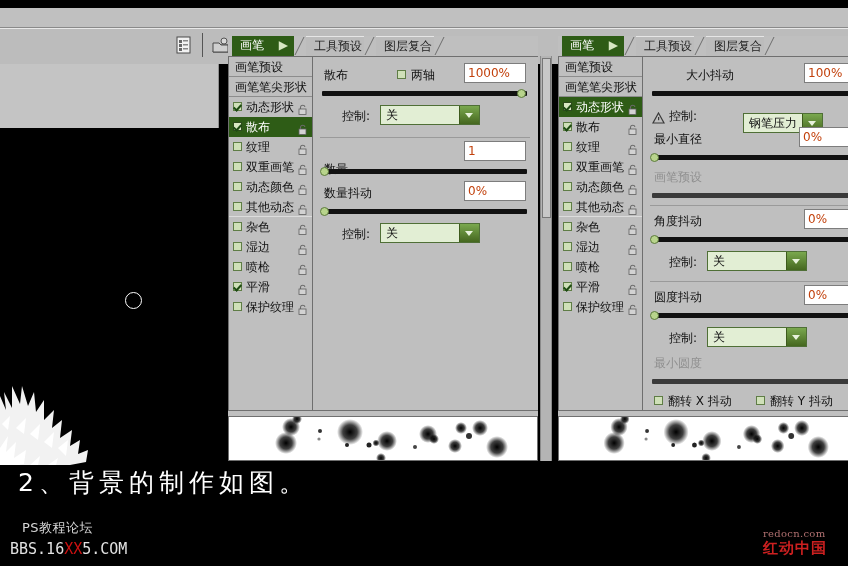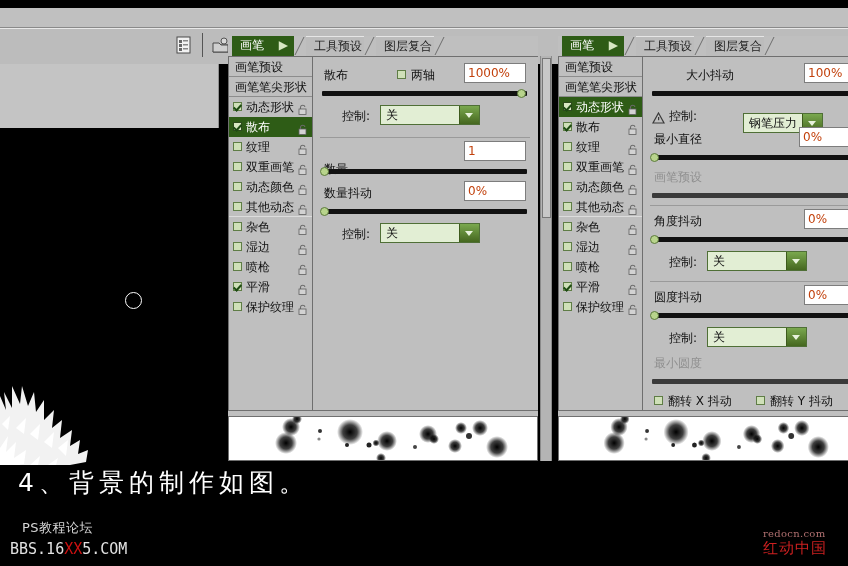--- a/index.html
+++ b/index.html
@@ -33,21 +33,21 @@
   .caption-area{left:0;top:465px;width:848px;height:101px;background:#000;}
   .caption-text{left:18px;top:466px;width:500px;color:#fff;font-size:25px;
      letter-spacing:5px;font-family:"DejaVu Sans","Liberation Sans",sans-serif;}
   .wm1{left:22px;top:519px;color:#d6d6d6;font-size:13px;letter-spacing:.5px;}
   .wm2{left:10px;top:540px;color:#e2e2e2;font-size:15px;
        font-family:"DejaVu Sans Mono","Liberation Mono",monospace;letter-spacing:0px;}
   .wm2 .red{color:#cc1010;}
   .redocn{left:763px;top:528px;width:80px;height:34px;}
   .redocn .r1{font-size:10px;color:#b07070;letter-spacing:.3px;
      font-family:"DejaVu Serif","Liberation Serif",serif;}
-  .redocn .r2{font-size:15px;color:#cc2020;font-weight:normal;letter-spacing:1px;}
+  .redocn .r2{font-size:15px;color:#cc2020;font-weight:bold;letter-spacing:1px;}
 
   
   .pal{position:absolute;background:#bfbfbf;}
   .tabbar{position:absolute;height:20px;}
   .tab{position:absolute;top:0;height:20px;box-sizing:border-box;
        font-size:12px;line-height:19px;color:#111;padding:0 6px 0 8px;white-space:nowrap;}
   .tab.active{background:#2e5c16;color:#fff;}
   .tab.inactive{background:#bcbcbc;color:#222;border-top:1px solid #e6e6e6;}
   .tabslash{position:absolute;top:0;width:12px;height:20px;}
 
@@ -573,21 +573,21 @@
         <circle cx="240" cy="19" r="3" fill="#333"></circle>
         <circle cx="251" cy="11" r="8" fill="url(#gR)"></circle>
         <circle cx="268" cy="30" r="11" fill="url(#gR)"></circle>
         <circle cx="68" cy="2" r="5" fill="url(#gR)"></circle>
         <circle cx="152" cy="41" r="5" fill="url(#gR)"></circle>
       </svg>
     </div>
   </div>
 
   <div class="abs caption-area"></div>
-  <div class="abs caption-text">4、背景的制作如图。</div>
+  <div class="abs caption-text">2、背景的制作如图。</div>
   <div class="abs wm1">PS教程论坛</div>
   <div class="abs wm2">
     <span>BBS.16</span><span class="red">XX</span><span>5.COM</span>
   </div>
   <div class="abs redocn">
     <div class="r1">redocn.com</div>
     <div class="r2">红动中国</div>
   </div>
 
 </div>

